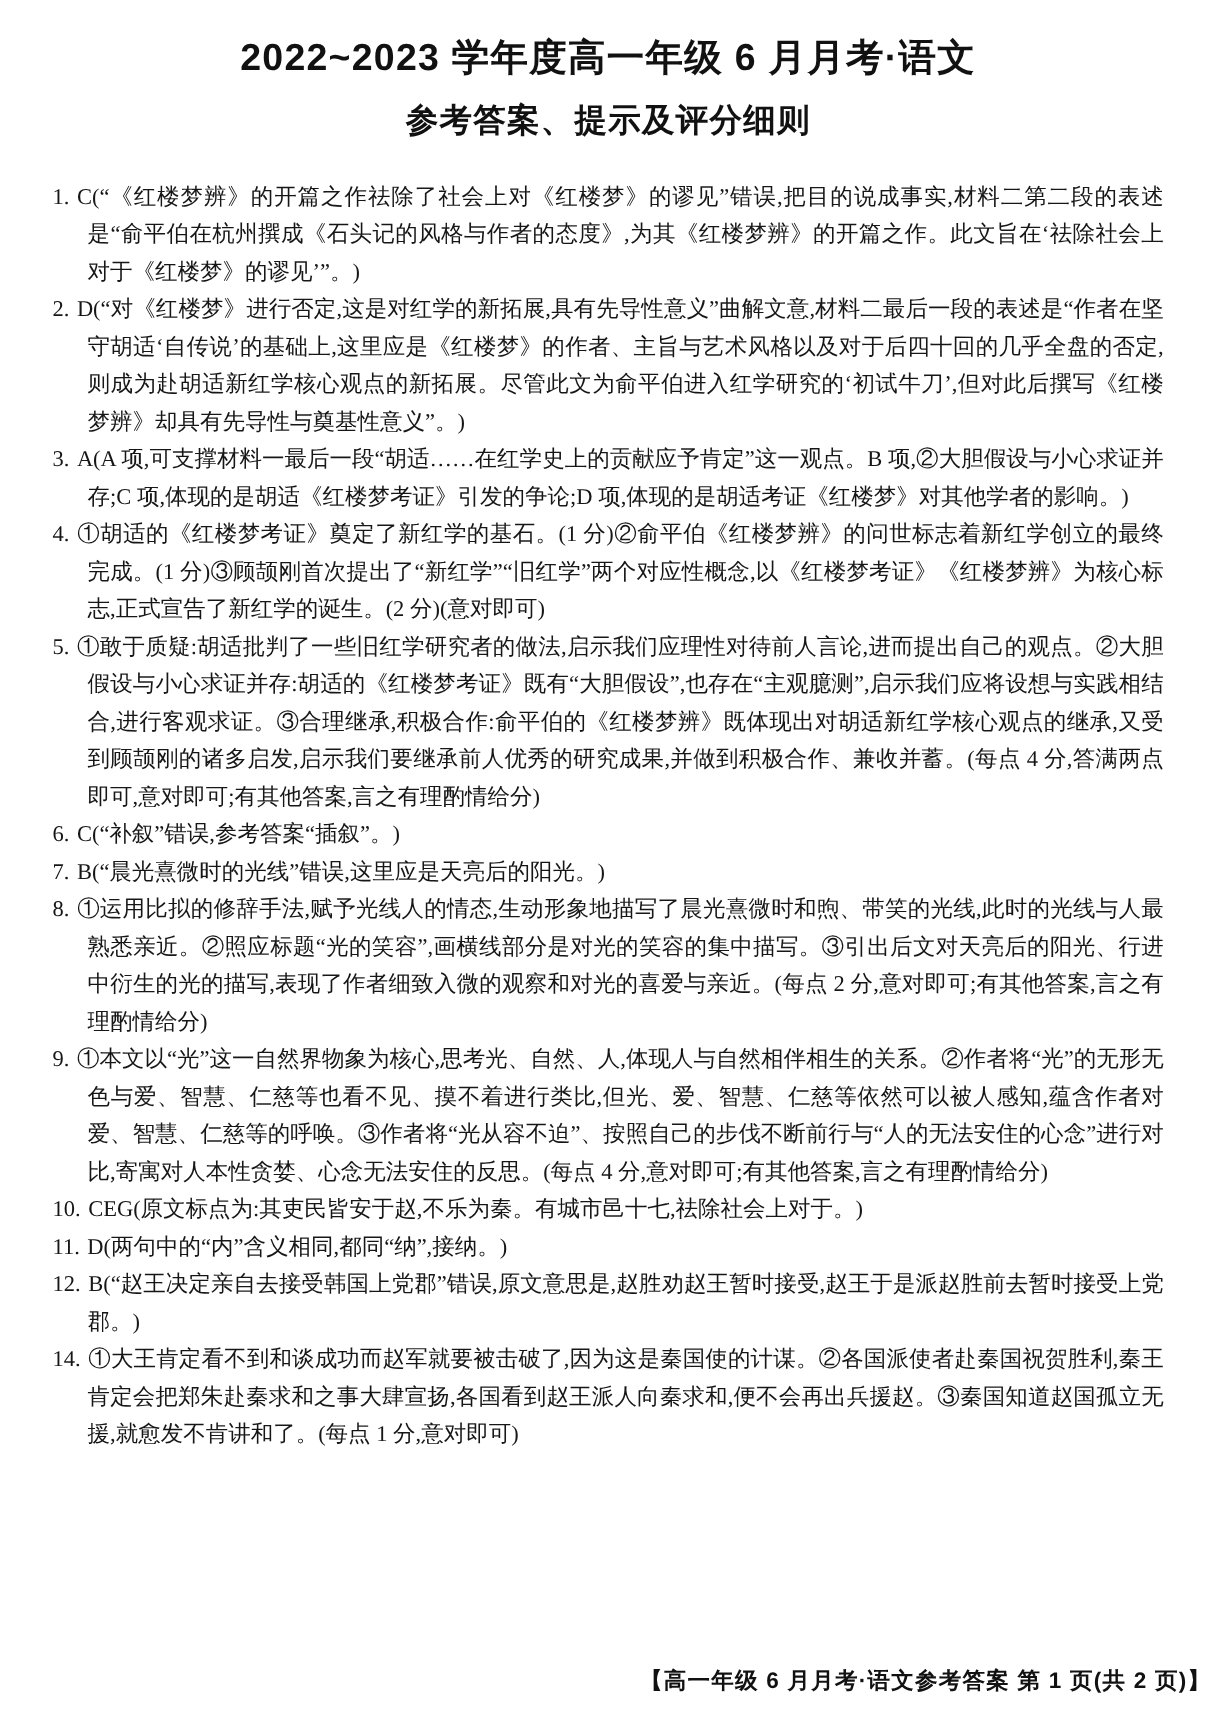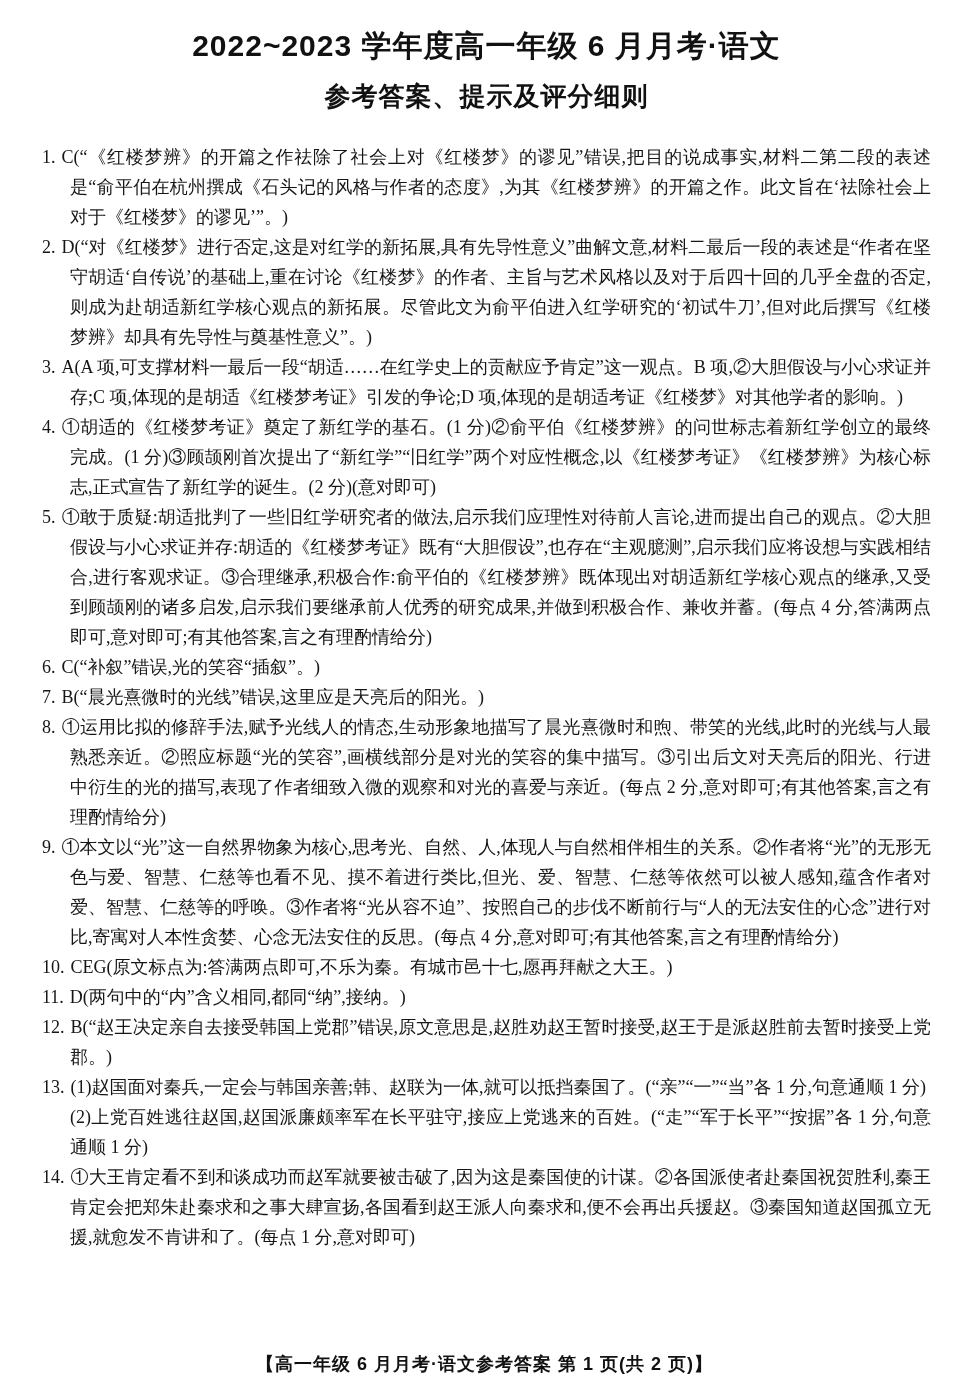--- a/index.html
+++ b/index.html
@@ -43,23 +43,23 @@
   .item p { margin: 0; }
   .item p.lead { text-indent: -28px; }
   .num {
     display: inline;
     margin-right: 6px;
     white-space: nowrap;
   }
   footer {
     position: absolute;
     left: 0;
-    bottom: 0;
+    bottom: 20px;
     width: 100%;
-    text-align: center;
+    text-align: right;
   }
   .footer-text {
     font-family: "Liberation Sans", "DejaVu Sans", sans-serif;
     font-weight: 700;
     font-size: 18px;
     letter-spacing: 1px;
     color: #111;
   }
 </style>
 </head>
@@ -69,55 +69,51 @@
   <header>
     <div class="title">2022~2023 学年度高一年级 6 月月考·语文</div>
     <div class="subtitle">参考答案、提示及评分细则</div>
   </header>
 
   <main class="answers">
     <div class="item">
       <p class="lead"><span class="num">1.</span><span>C(“《红楼梦辨》的开篇之作祛除了社会上对《红楼梦》的谬见”错误,把目的说成事实,材料二第二段的表述是“俞平伯在杭州撰成《石头记的风格与作者的态度》,为其《红楼梦辨》的开篇之作。此文旨在‘祛除社会上对于《红楼梦》的谬见’”。)</span></p>
     </div>
     <div class="item">
-      <p class="lead"><span class="num">2.</span><span>D(“对《红楼梦》进行否定,这是对红学的新拓展,具有先导性意义”曲解文意,材料二最后一段的表述是“作者在坚守胡适‘自传说’的基础上,重在讨论《红楼梦》的作者、主旨与艺术风格以及对于后四十回的几乎全盘的否定,则成为赴胡适新红学核心观点的新拓展。尽管此文为俞平伯进入红学研究的‘初试牛刀’,但对此后撰写《红楼梦辨》却具有先导性与奠基性意义”。)</span></p>
+      <p class="lead"><span class="num">2.</span><span>D(“对《红楼梦》进行否定,这是对红学的新拓展,具有先导性意义”曲解文意,材料二最后一段的表述是“作者在坚守胡适‘自传说’的基础上,这里应是《红楼梦》的作者、主旨与艺术风格以及对于后四十回的几乎全盘的否定,则成为赴胡适新红学核心观点的新拓展。尽管此文为俞平伯进入红学研究的‘初试牛刀’,但对此后撰写《红楼梦辨》却具有先导性与奠基性意义”。)</span></p>
     </div>
     <div class="item">
       <p class="lead"><span class="num">3.</span><span>A(A 项,可支撑材料一最后一段“胡适……在红学史上的贡献应予肯定”这一观点。B 项,②大胆假设与小心求证并存;C 项,体现的是胡适《红楼梦考证》引发的争论;D 项,体现的是胡适考证《红楼梦》对其他学者的影响。)</span></p>
     </div>
     <div class="item">
       <p class="lead"><span class="num">4.</span><span>①胡适的《红楼梦考证》奠定了新红学的基石。(1 分)②俞平伯《红楼梦辨》的问世标志着新红学创立的最终完成。(1 分)③顾颉刚首次提出了“新红学”“旧红学”两个对应性概念,以《红楼梦考证》《红楼梦辨》为核心标志,正式宣告了新红学的诞生。(2 分)(意对即可)</span></p>
     </div>
     <div class="item">
       <p class="lead"><span class="num">5.</span><span>①敢于质疑:胡适批判了一些旧红学研究者的做法,启示我们应理性对待前人言论,进而提出自己的观点。②大胆假设与小心求证并存:胡适的《红楼梦考证》既有“大胆假设”,也存在“主观臆测”,启示我们应将设想与实践相结合,进行客观求证。③合理继承,积极合作:俞平伯的《红楼梦辨》既体现出对胡适新红学核心观点的继承,又受到顾颉刚的诸多启发,启示我们要继承前人优秀的研究成果,并做到积极合作、兼收并蓄。(每点 4 分,答满两点即可,意对即可;有其他答案,言之有理酌情给分)</span></p>
     </div>
     <div class="item">
-      <p class="lead"><span class="num">6.</span><span>C(“补叙”错误,光的笑容“插叙”。)</span></p>
+      <p class="lead"><span class="num">6.</span><span>C(“补叙”错误,参考答案“插叙”。)</span></p>
     </div>
     <div class="item">
       <p class="lead"><span class="num">7.</span><span>B(“晨光熹微时的光线”错误,这里应是天亮后的阳光。)</span></p>
     </div>
     <div class="item">
       <p class="lead"><span class="num">8.</span><span>①运用比拟的修辞手法,赋予光线人的情态,生动形象地描写了晨光熹微时和煦、带笑的光线,此时的光线与人最熟悉亲近。②照应标题“光的笑容”,画横线部分是对光的笑容的集中描写。③引出后文对天亮后的阳光、行进中衍生的光的描写,表现了作者细致入微的观察和对光的喜爱与亲近。(每点 2 分,意对即可;有其他答案,言之有理酌情给分)</span></p>
     </div>
     <div class="item">
       <p class="lead"><span class="num">9.</span><span>①本文以“光”这一自然界物象为核心,思考光、自然、人,体现人与自然相伴相生的关系。②作者将“光”的无形无色与爱、智慧、仁慈等也看不见、摸不着进行类比,但光、爱、智慧、仁慈等依然可以被人感知,蕴含作者对爱、智慧、仁慈等的呼唤。③作者将“光从容不迫”、按照自己的步伐不断前行与“人的无法安住的心念”进行对比,寄寓对人本性贪婪、心念无法安住的反思。(每点 4 分,意对即可;有其他答案,言之有理酌情给分)</span></p>
     </div>
     <div class="item">
-      <p class="lead"><span class="num">10.</span><span>CEG(原文标点为:答满两点即可,不乐为秦。有城市邑十七,愿再拜献之大王。)</span></p>
+      <p class="lead"><span class="num">10.</span><span>CEG(原文标点为:其吏民皆安于赵,不乐为秦。有城市邑十七,祛除社会上对于。)</span></p>
     </div>
     <div class="item">
       <p class="lead"><span class="num">11.</span><span>D(两句中的“内”含义相同,都同“纳”,接纳。)</span></p>
     </div>
     <div class="item">
       <p class="lead"><span class="num">12.</span><span>B(“赵王决定亲自去接受韩国上党郡”错误,原文意思是,赵胜劝赵王暂时接受,赵王于是派赵胜前去暂时接受上党郡。)</span></p>
-    </div>
-    <div class="item">
-      <p class="lead"><span class="num">13.</span><span>(1)赵国面对秦兵,一定会与韩国亲善;韩、赵联为一体,就可以抵挡秦国了。(“亲”“一”“当”各 1 分,句意通顺 1 分)</span></p>
-      <p><span>(2)上党百姓逃往赵国,赵国派廉颇率军在长平驻守,接应上党逃来的百姓。(“走”“军于长平”“按据”各 1 分,句意通顺 1 分)</span></p>
     </div>
     <div class="item">
       <p class="lead"><span class="num">14.</span><span>①大王肯定看不到和谈成功而赵军就要被击破了,因为这是秦国使的计谋。②各国派使者赴秦国祝贺胜利,秦王肯定会把郑朱赴秦求和之事大肆宣扬,各国看到赵王派人向秦求和,便不会再出兵援赵。③秦国知道赵国孤立无援,就愈发不肯讲和了。(每点 1 分,意对即可)</span></p>
     </div>
   </main>
 
   <footer>
     <div class="footer-text">【高一年级 6 月月考·语文参考答案  第 1 页(共 2 页)】</div>
   </footer>
 </div>

